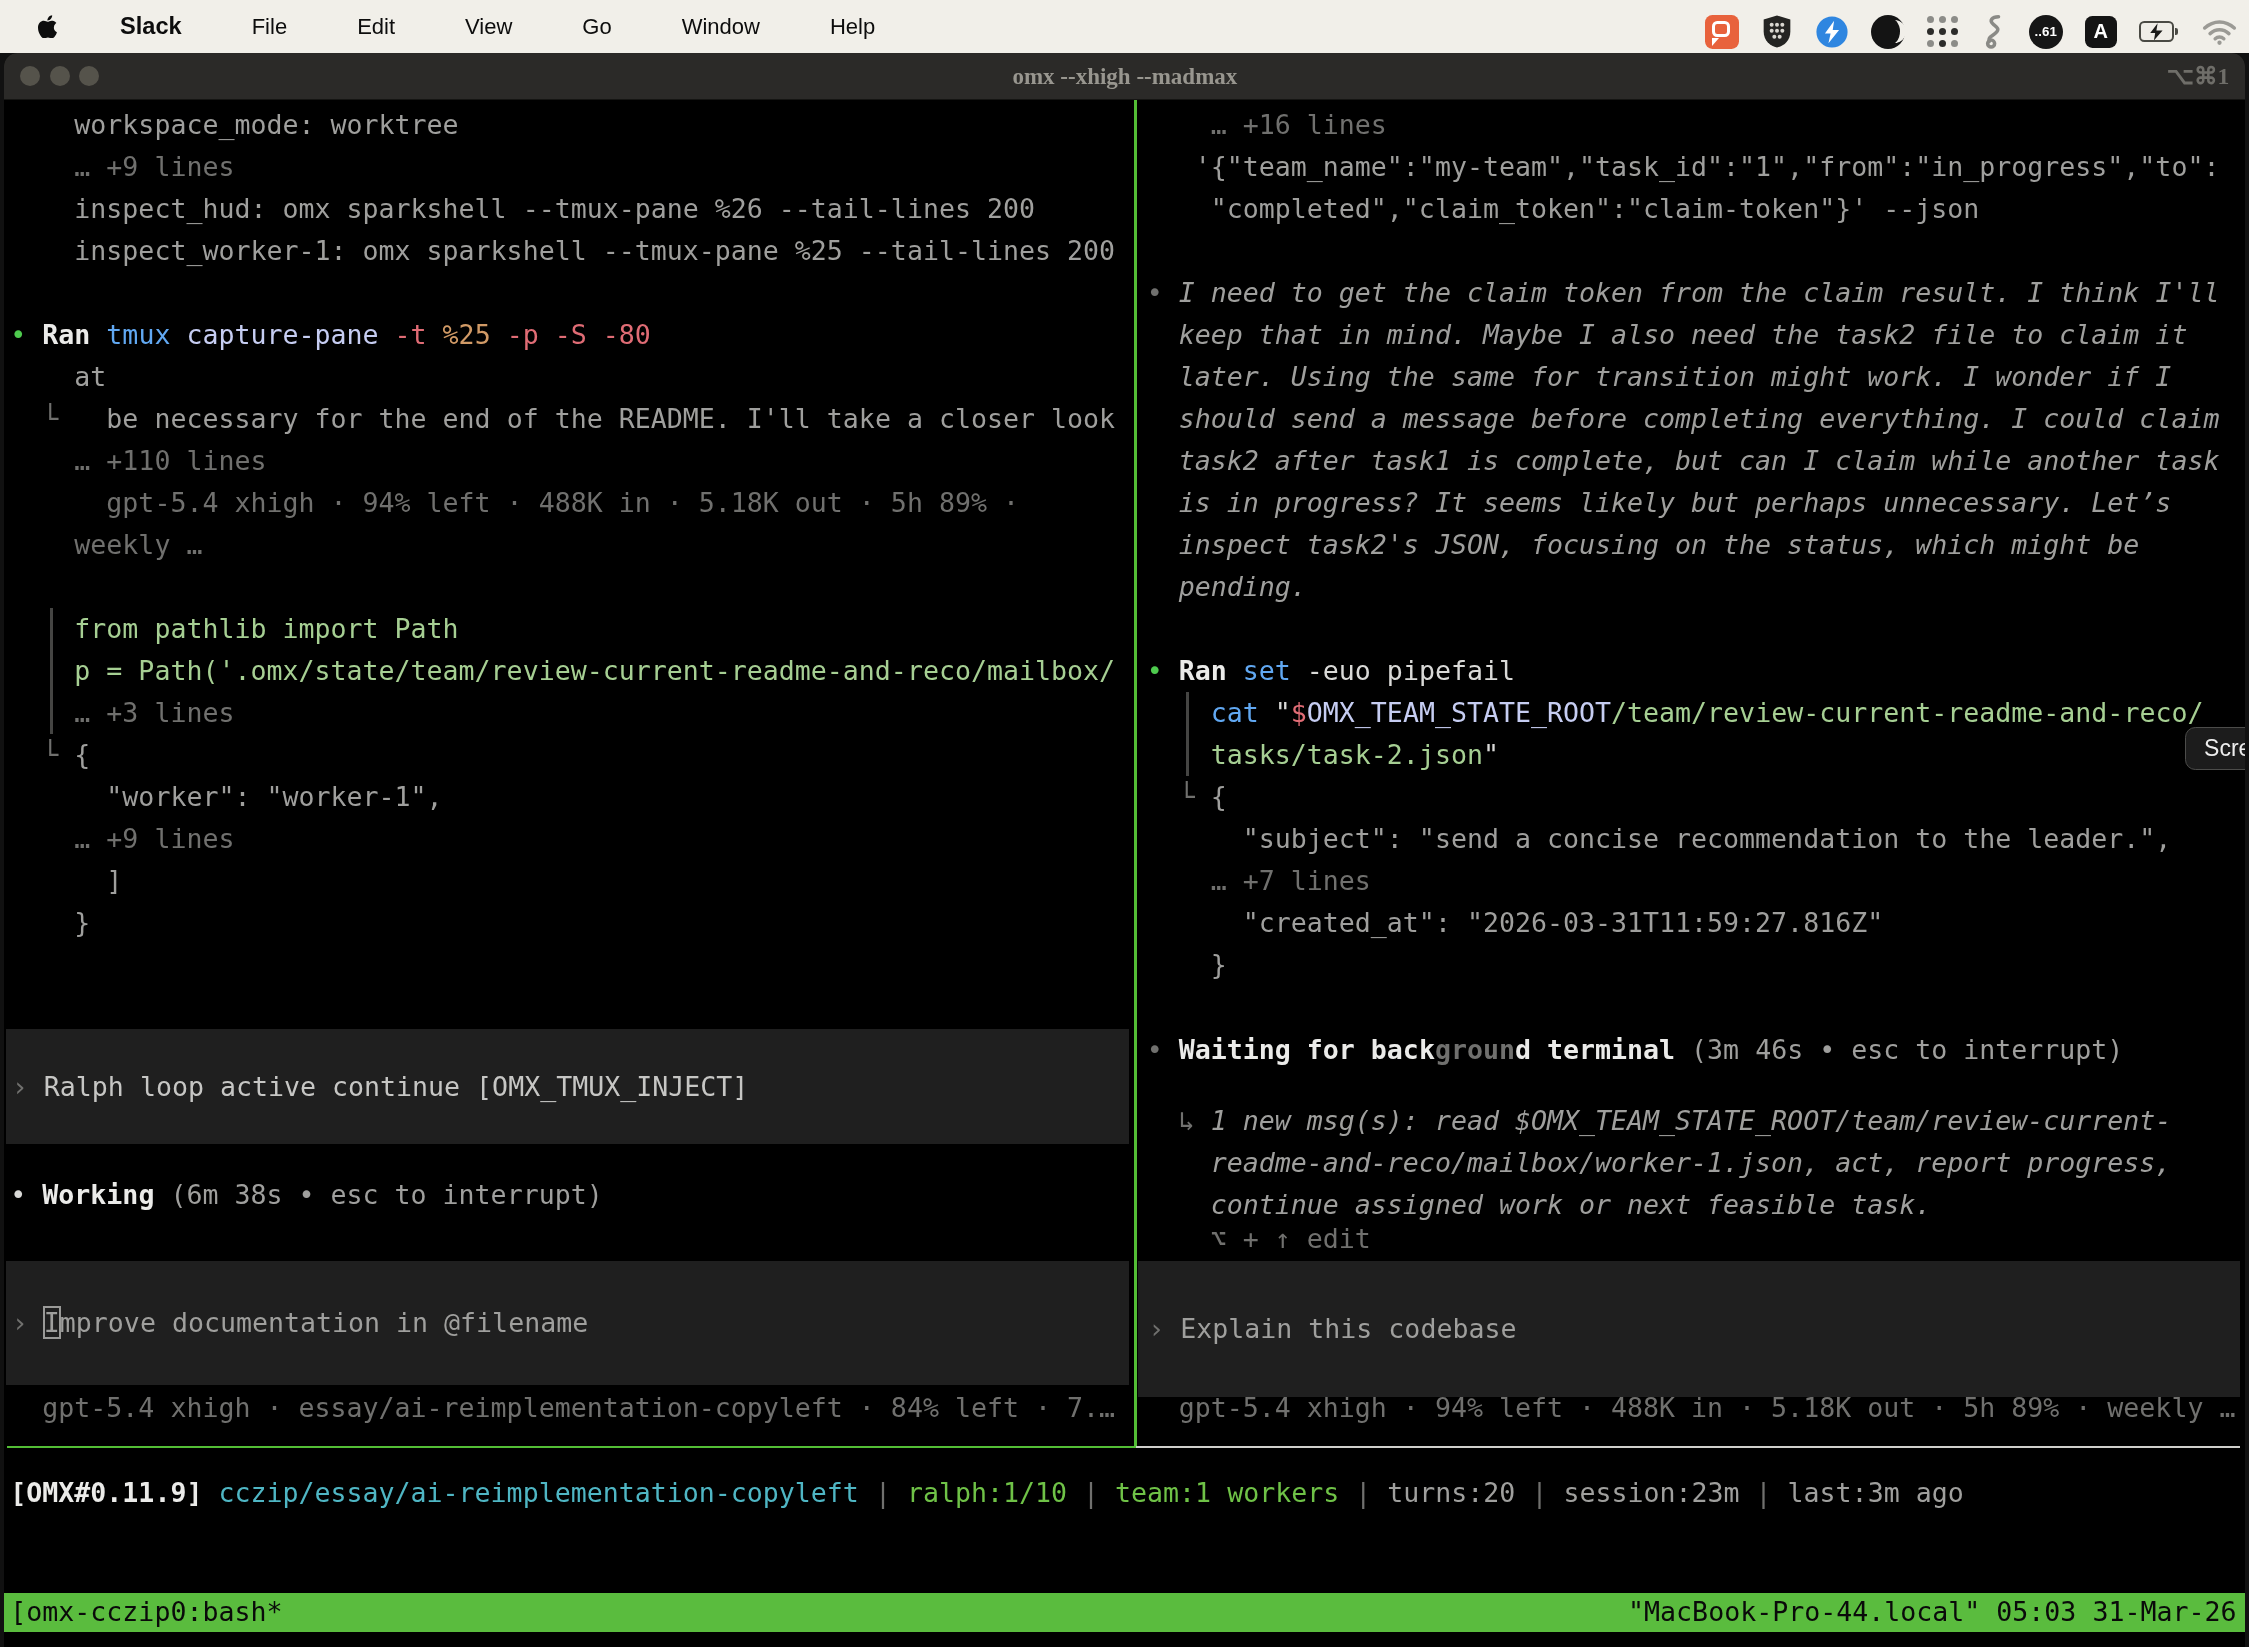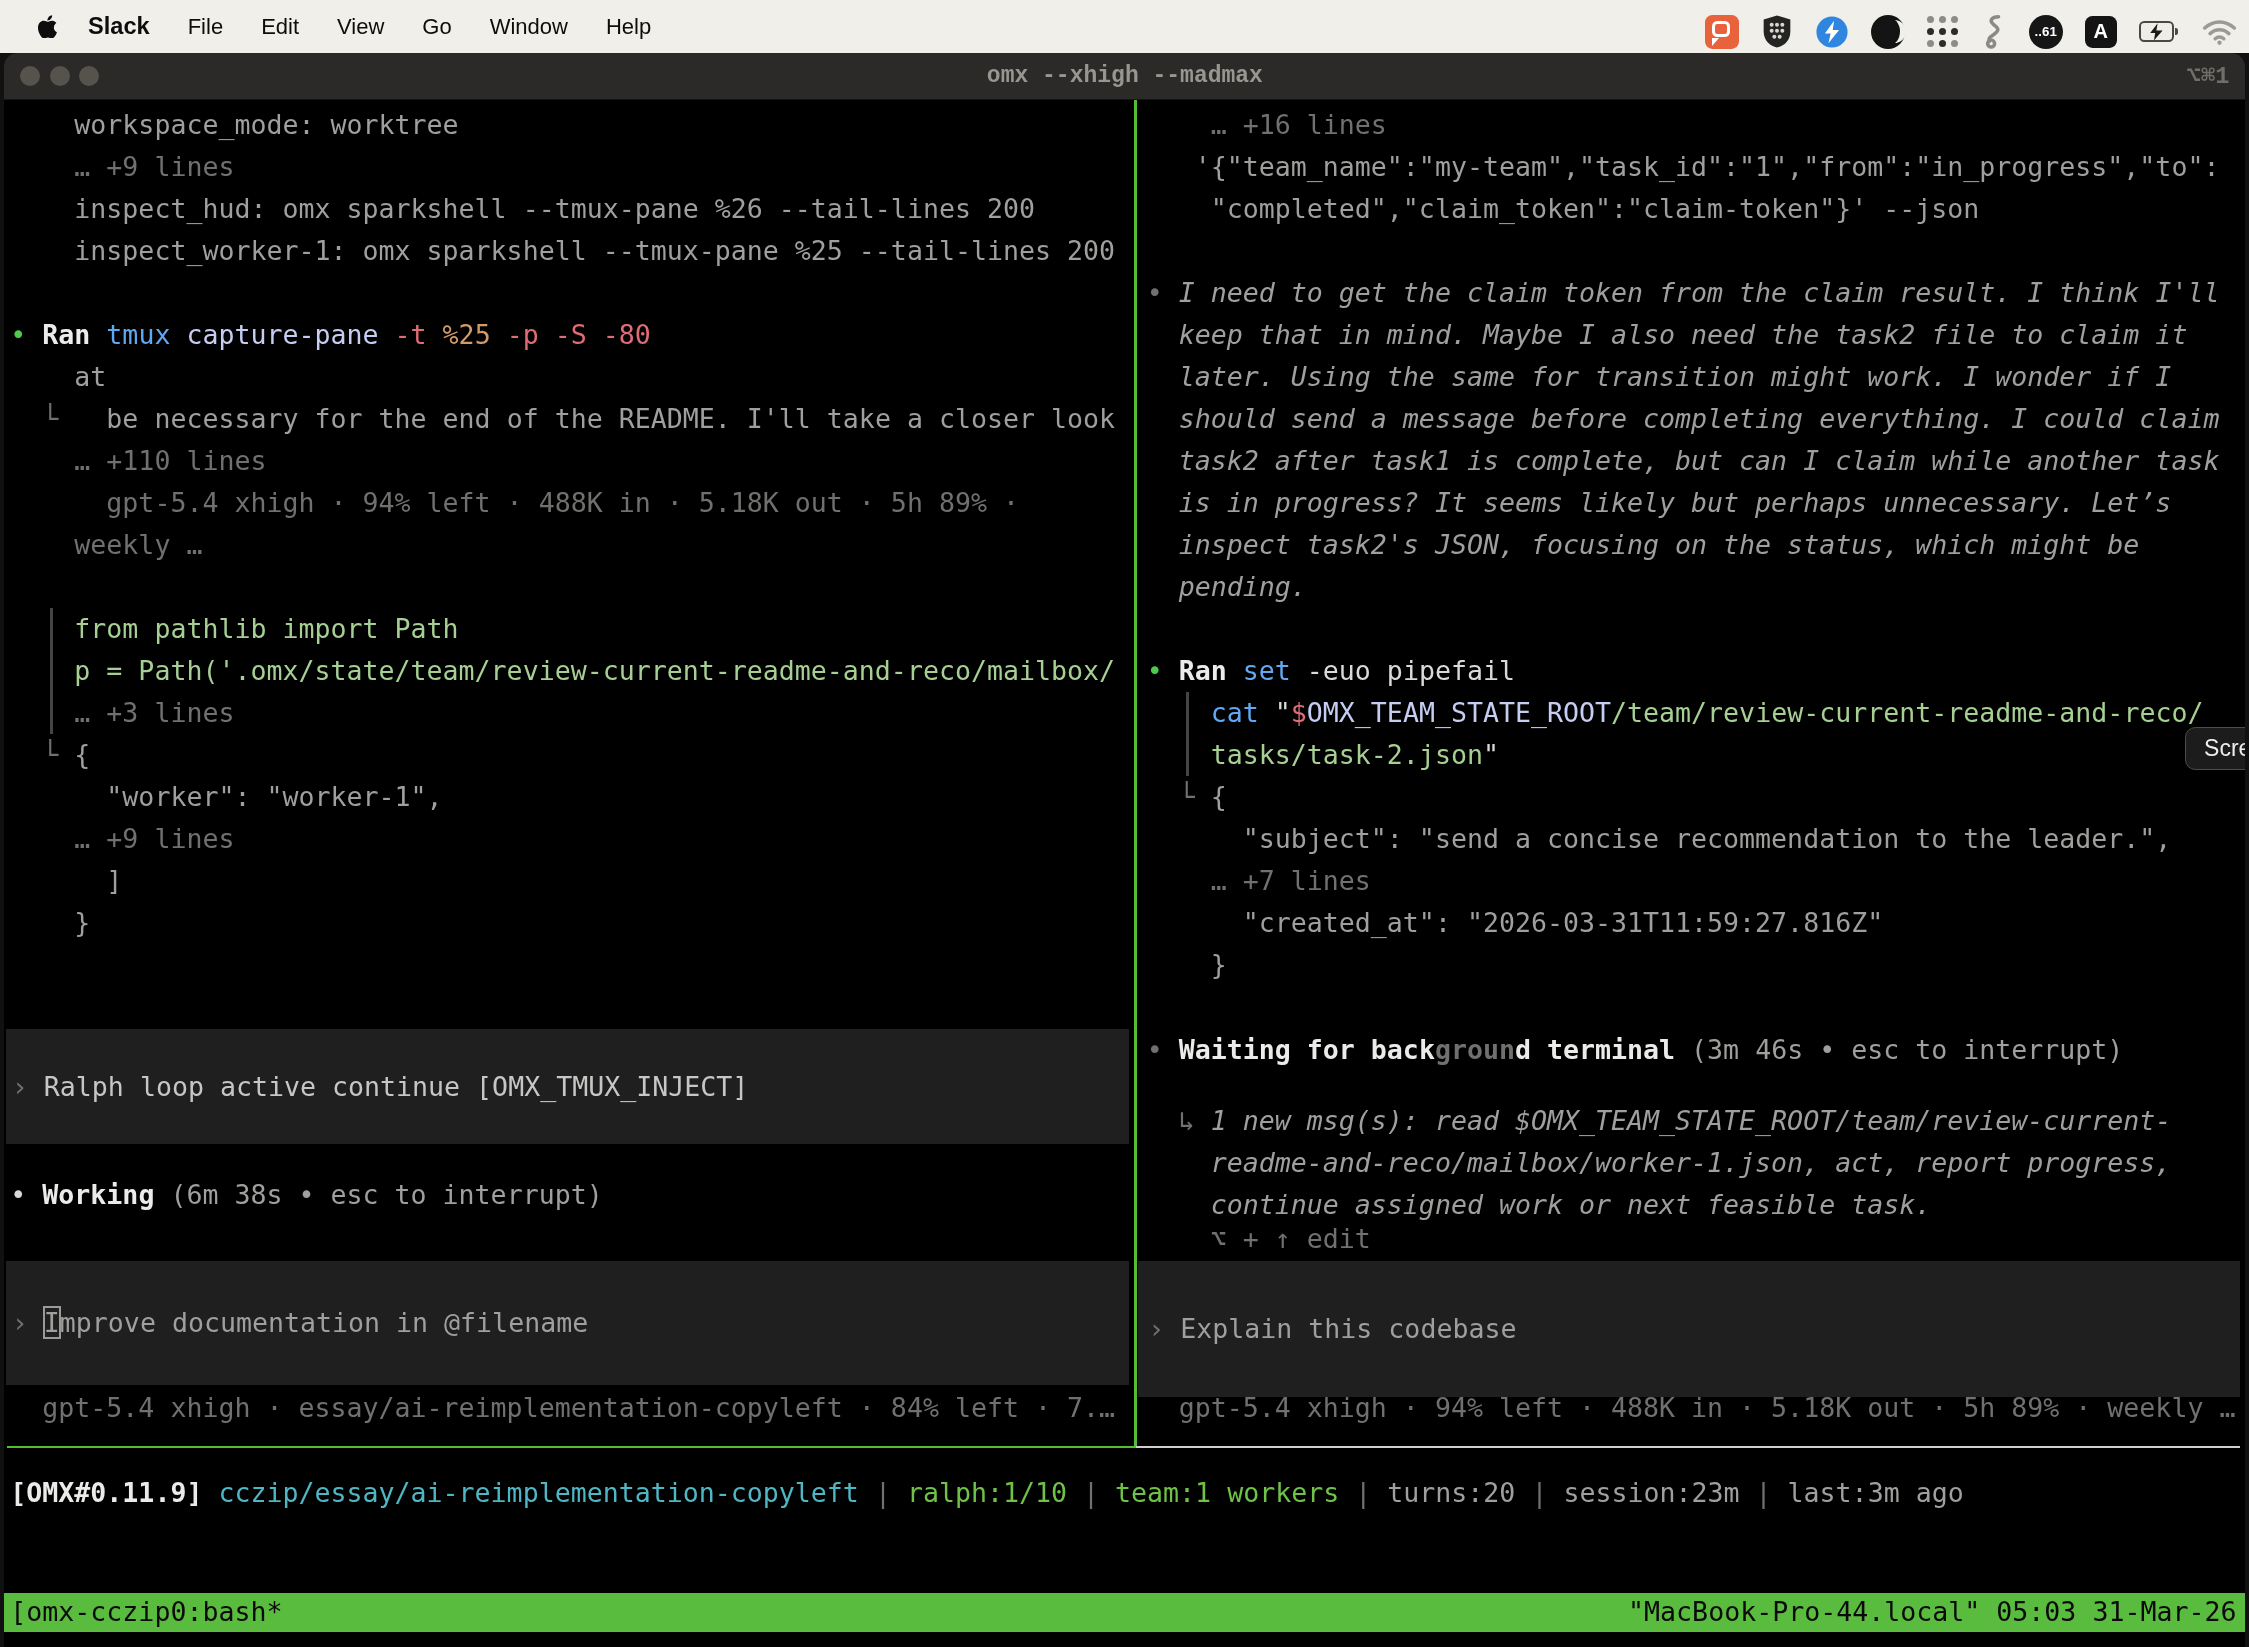--- a/index.html
+++ b/index.html
@@ -3,21 +3,21 @@
 <meta charset="utf-8">
 <style>
   * { margin:0; padding:0; box-sizing:border-box; }
   html,body { width:2250px; height:1648px; overflow:hidden; background:#111; }
   body { font-family:"DejaVu Sans Mono","DejaVu Sans",monospace; }
 
   
   .menubar{
     position:absolute; left:0; top:0; width:2250px; height:53px;
     background:#f1efe9; display:flex; align-items:center;
-    font-family:"Liberation Sans","DejaVu Sans",sans-serif; color:#0d0d0d;
+    font-family:"Liberation Sans","DejaVu Sans",sans-serif; color:#0d0d0d;gap:32px;
   }
   .menubar .apple{ margin-left:38px; width:19px; height:23.6px; display:inline-block; }
   .menubar .appname{ font-weight:700; font-size:23.6px; margin-left:31px; }
   .menubar .mitem{ font-size:22px; margin-left:38px; }
   .statusicons{ position:absolute; right:13.3px; top:0; height:63px; display:flex; align-items:center; gap:22px; }
   .sic{ display:flex; align-items:center; justify-content:center; }
   .ic-chat{ width:34px; height:34px; background:#e8623c; border-radius:7.4px; position:relative; }
   .ic-chat .bub{ position:absolute; left:7.4px; top:6.6px; width:17.7px; height:16px; border:3.7px solid #fff; border-radius:5.2px; }
   .ic-chat .tail{ position:absolute; left:7.4px; top:23px; width:0; height:0; border-left:7.4px solid #fff; border-bottom:8.9px solid transparent; }
   .ic-circle{ width:34px; height:34px; border-radius:50%; background:#141414; position:relative; }
@@ -36,21 +36,21 @@
   .ic-batt .cap{ position:absolute; right:1.5px; top:6.6px; width:3.7px; height:7.4px; background:#4a4a44; border-radius:0 2.2px 2.2px 0; }
 
   
   .window{
     position:absolute; left:4.4px; top:53px; width:2241px; height:1594px;
     background:#000; border-radius:13.3px 13.3px 0 0; overflow:hidden;
   }
   .titlebar{
     position:absolute; left:0; top:0; right:0; height:47px; background:#2b2a28;
     border-bottom:0.7px solid #151513;
-    font-family:Liberation Mono, monospace;
+    font-family:Liberation Serif, serif;
   }
   .tl{ position:absolute; top:13.3px; width:20px; height:20px; border-radius:50%; background:#55534b; }
   .tl1{ left:16px; } .tl2{ left:46px; } .tl3{ left:75px; }
   .wtitle{ position:absolute; left:0; right:0; top:0; height:47px; line-height:47px; text-align:center;
     color:#98968f; font-size:23px; font-weight:700; }
   .wshort{ position:absolute; right:16px; top:0; height:47px; line-height:47px; color:#6f6e69; font-size:23.6px; font-weight:700; }
 
   .content{ position:absolute; left:0; top:47px; right:0; bottom:0; background:#000; }
 
   

